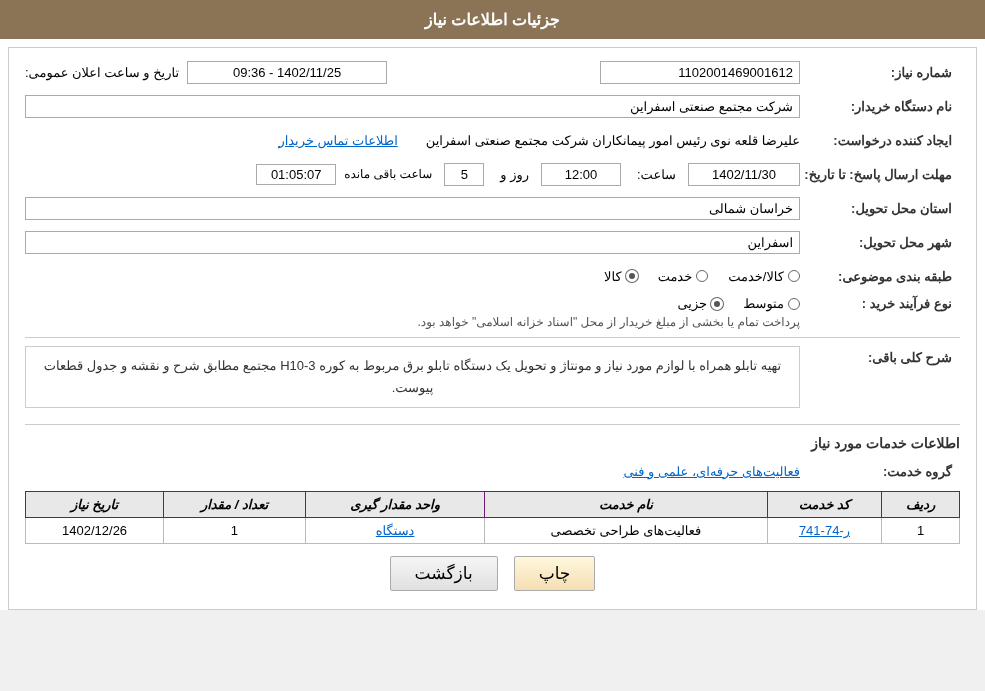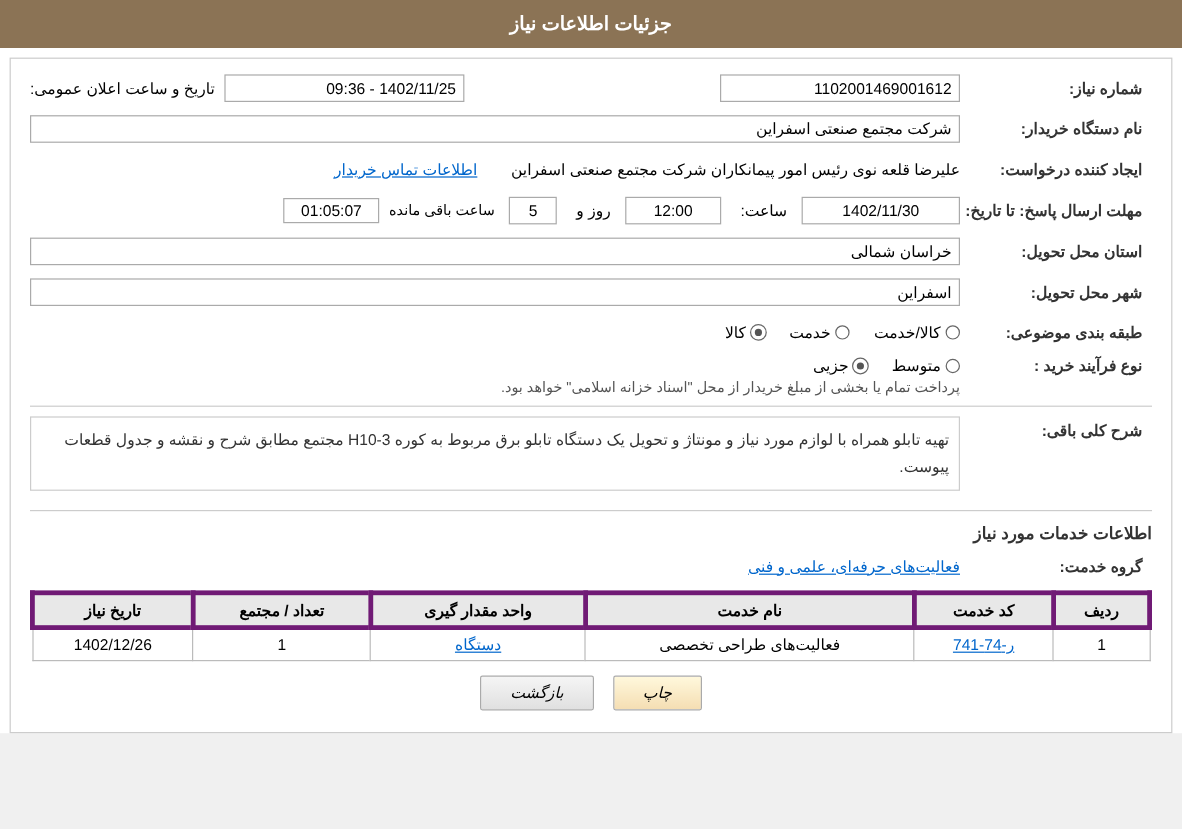--- a/index.html
+++ b/index.html
@@ -79,21 +79,21 @@
       padding: 3px 6px;
       min-height: 22px;
       width: 80px;
       text-align: center;
     }
     .date-input {
       border: 1px solid #aaa;
       background: #fff;
       padding: 3px 6px;
       min-height: 22px;
-      width: 132px;
+      width: 112px;
       text-align: center;
     }
     .section-title {
       font-weight: bold;
       color: #333;
       margin-top: 10px;
       margin-bottom: 6px;
       font-size: 14px;
     }
     .radio-group {
@@ -121,38 +121,39 @@
     }
     .description-box {
       border: 1px solid #ccc;
       padding: 8px;
       min-height: 60px;
       margin-bottom: 8px;
       font-size: 13px;
       line-height: 1.7;
       color: #333;
       direction: rtl;
-      text-align: right;
+      text-align: center;
     }
     .separator {
       border: none;
       border-top: 1px solid #ccc;
       margin: 8px 0;
     }
     table.service-table {
       width: 100%;
       border-collapse: collapse;
       margin-bottom: 8px;
     }
     table.service-table th {
       background: #e8e8e8;
-      border: 4px solid #701a75;
+      border: 1px solid #701a75;
       padding: 5px 8px;
       text-align: center;
       font-weight: bold;
+      font-style: italic;
     }
     table.service-table td {
       border: 1px solid #bbb;
       padding: 5px 8px;
       text-align: center;
     }
     table.service-table td.link-text {
       color: #0066cc;
       text-decoration: underline;
     }
@@ -172,23 +173,22 @@
       justify-content: center;
       gap: 16px;
       margin-top: 12px;
       margin-bottom: 8px;
     }
     .btn {
       padding: 6px 24px;
       border: 1px solid #aaa;
       background: linear-gradient(to bottom, #f5f5f5, #e0e0e0);
       cursor: pointer;
-      font-size: 13px;
+      font-size: 17px;
       border-radius: 2px;
-      font-style: italic;
     }
     .btn-print {
       background: linear-gradient(to bottom, #fff8dc, #f5deb3);
       border: 1px solid #aaa;
     }
     .residual-label {
       font-size: 12px;
       margin-right: 4px;
     }
     .residual-value {
@@ -211,21 +211,21 @@
   </div>
 
   <div class="content">
 
     <div class="info-row">
       <div class="label-cell">شماره نیاز:</div>
       <div class="value-cell">
         <span class="input-box" style="min-width:200px;">1102001469001612</span>
       </div>
       <div style="display:flex;align-items:center;gap:8px;margin-right:20px;">
-        <span class="input-box" style="width:200px;text-align:right;">1402/11/25 - 09:36</span>
+        <span class="input-box" style="width:200px;text-align:center;">1402/11/25 - 09:36</span>
         <span>تاریخ و ساعت اعلان عمومی:</span>
       </div>
     </div>
 
     <div class="info-row">
       <div class="label-cell">نام دستگاه خریدار:</div>
       <div class="value-cell">
         <span class="input-box-full">شرکت مجتمع صنعتی اسفراین</span>
       </div>
     </div>
@@ -320,21 +320,21 @@
       </div>
     </div>
 
     <table class="service-table">
       <thead>
         <tr>
           <th>ردیف</th>
           <th>کد خدمت</th>
           <th>نام خدمت</th>
           <th>واحد مقدار گیری</th>
-          <th>تعداد / مجتمع</th>
+          <th>تعداد / مقدار</th>
           <th>تاریخ نیاز</th>
         </tr>
       </thead>
       <tbody id="service-table-body">
 
       <tr>
       <td>1</td>
       <td class="link-text" style="cursor:pointer;">ر-74-741</td>
       <td>فعالیت‌های طراحی تخصصی</td>
       <td class="link-text" style="cursor:pointer;">دستگاه</td>

